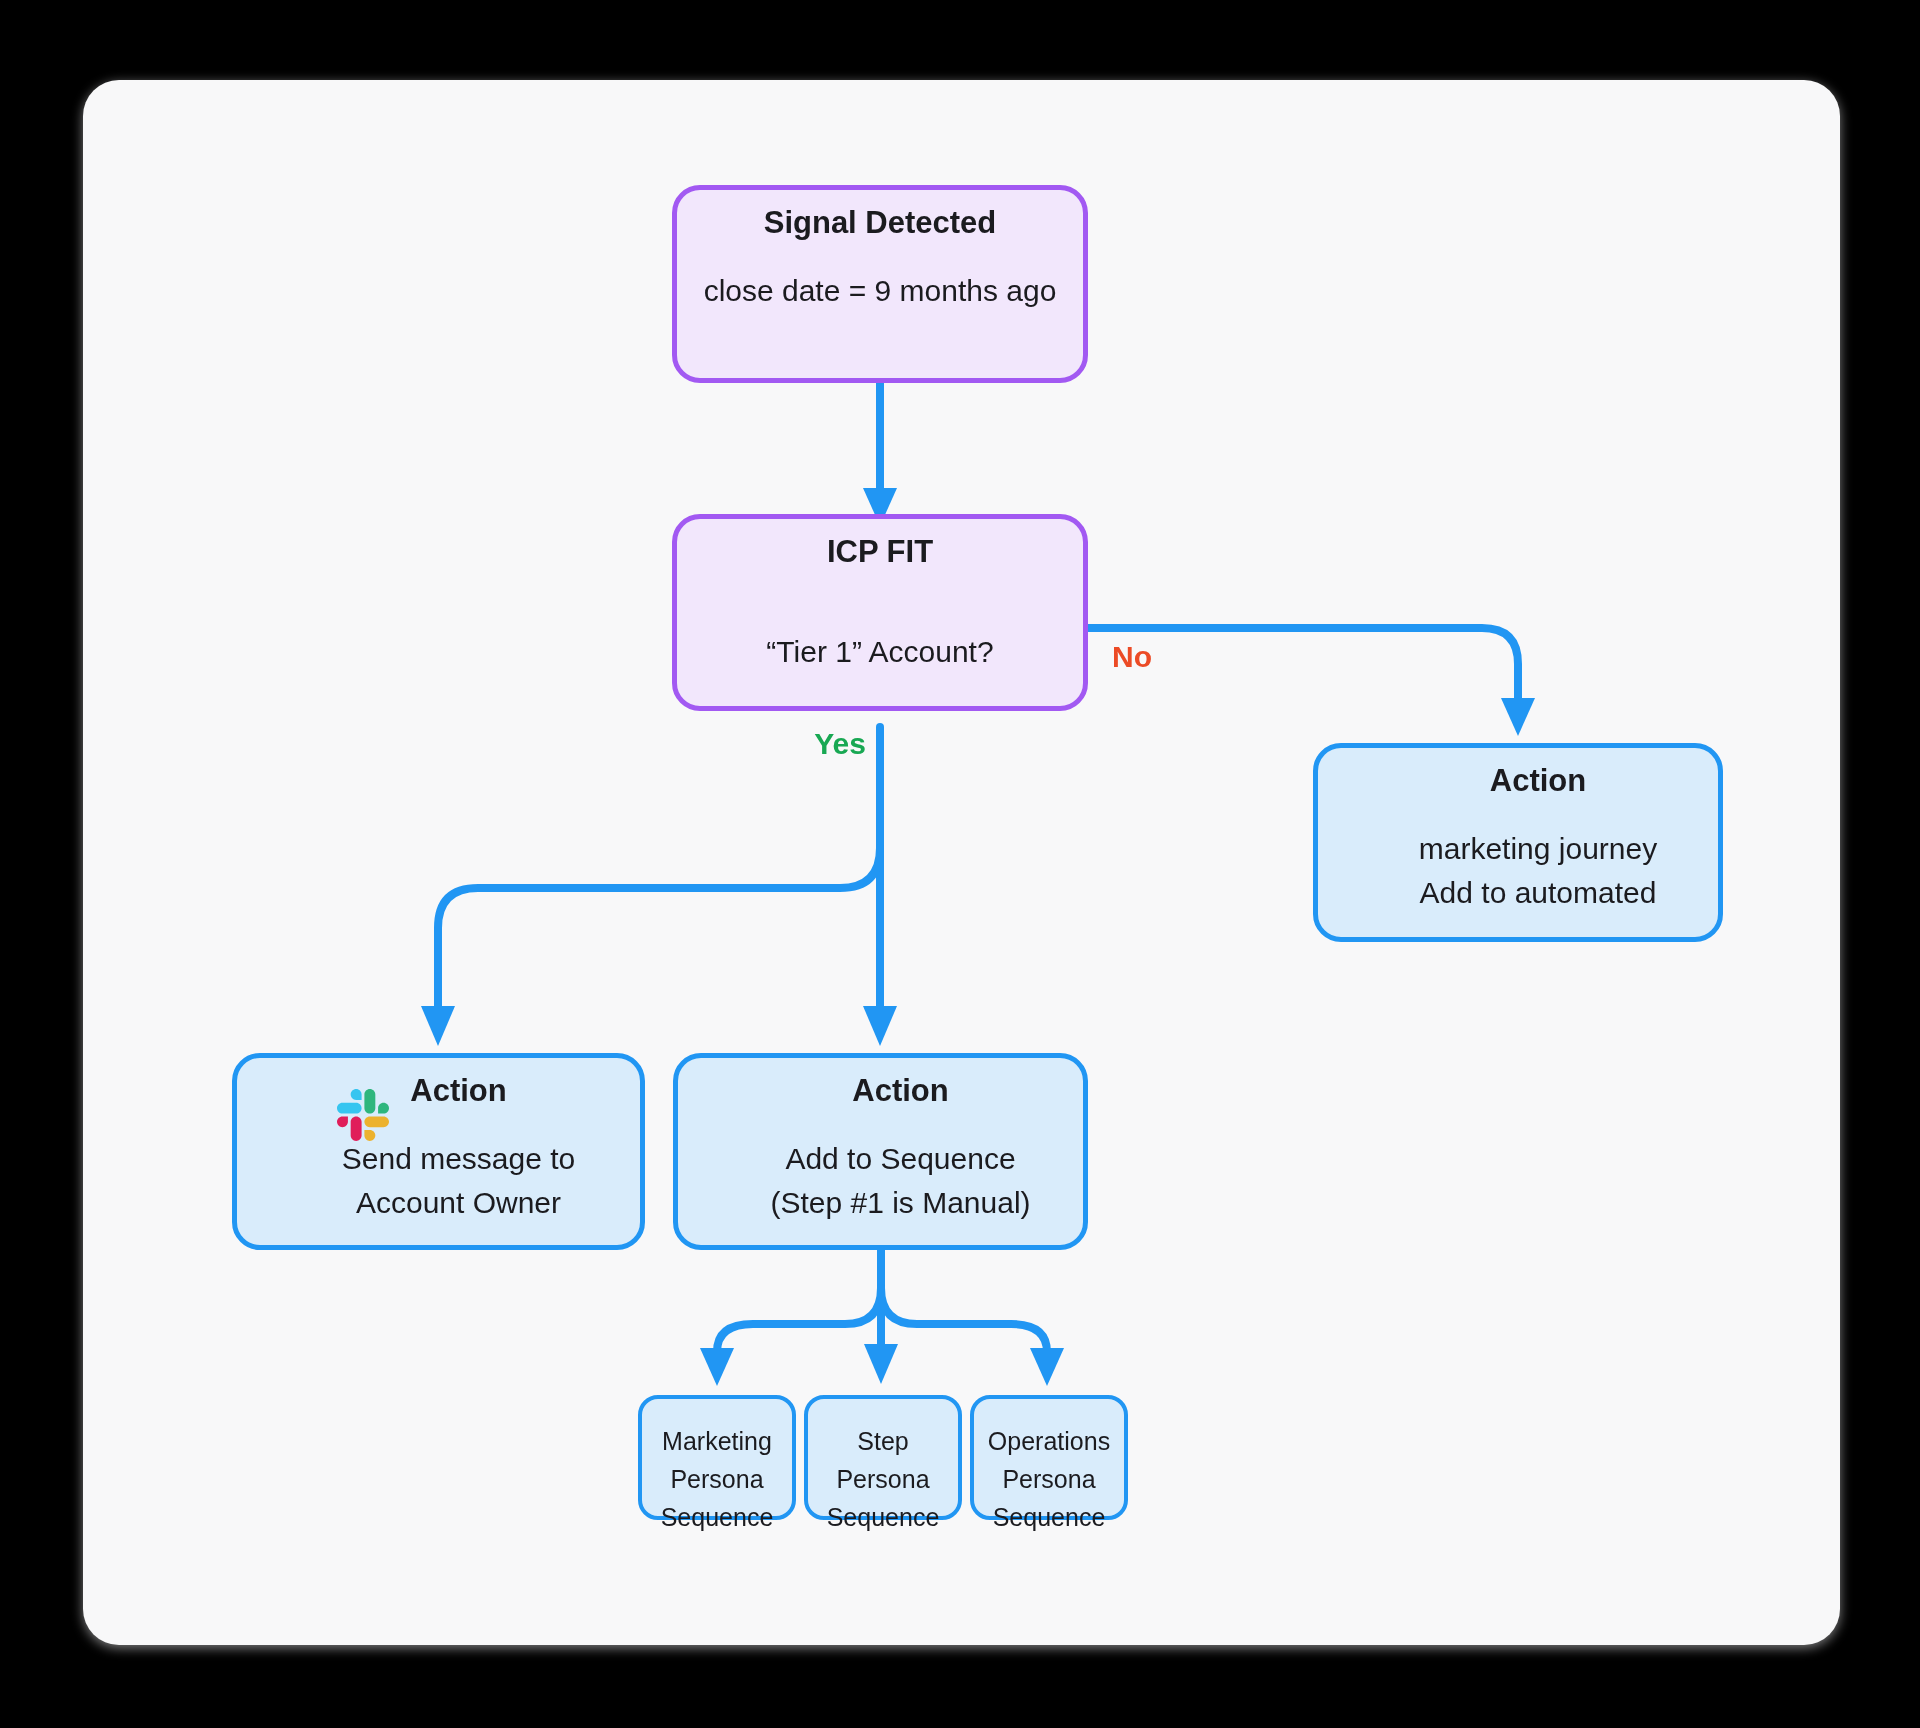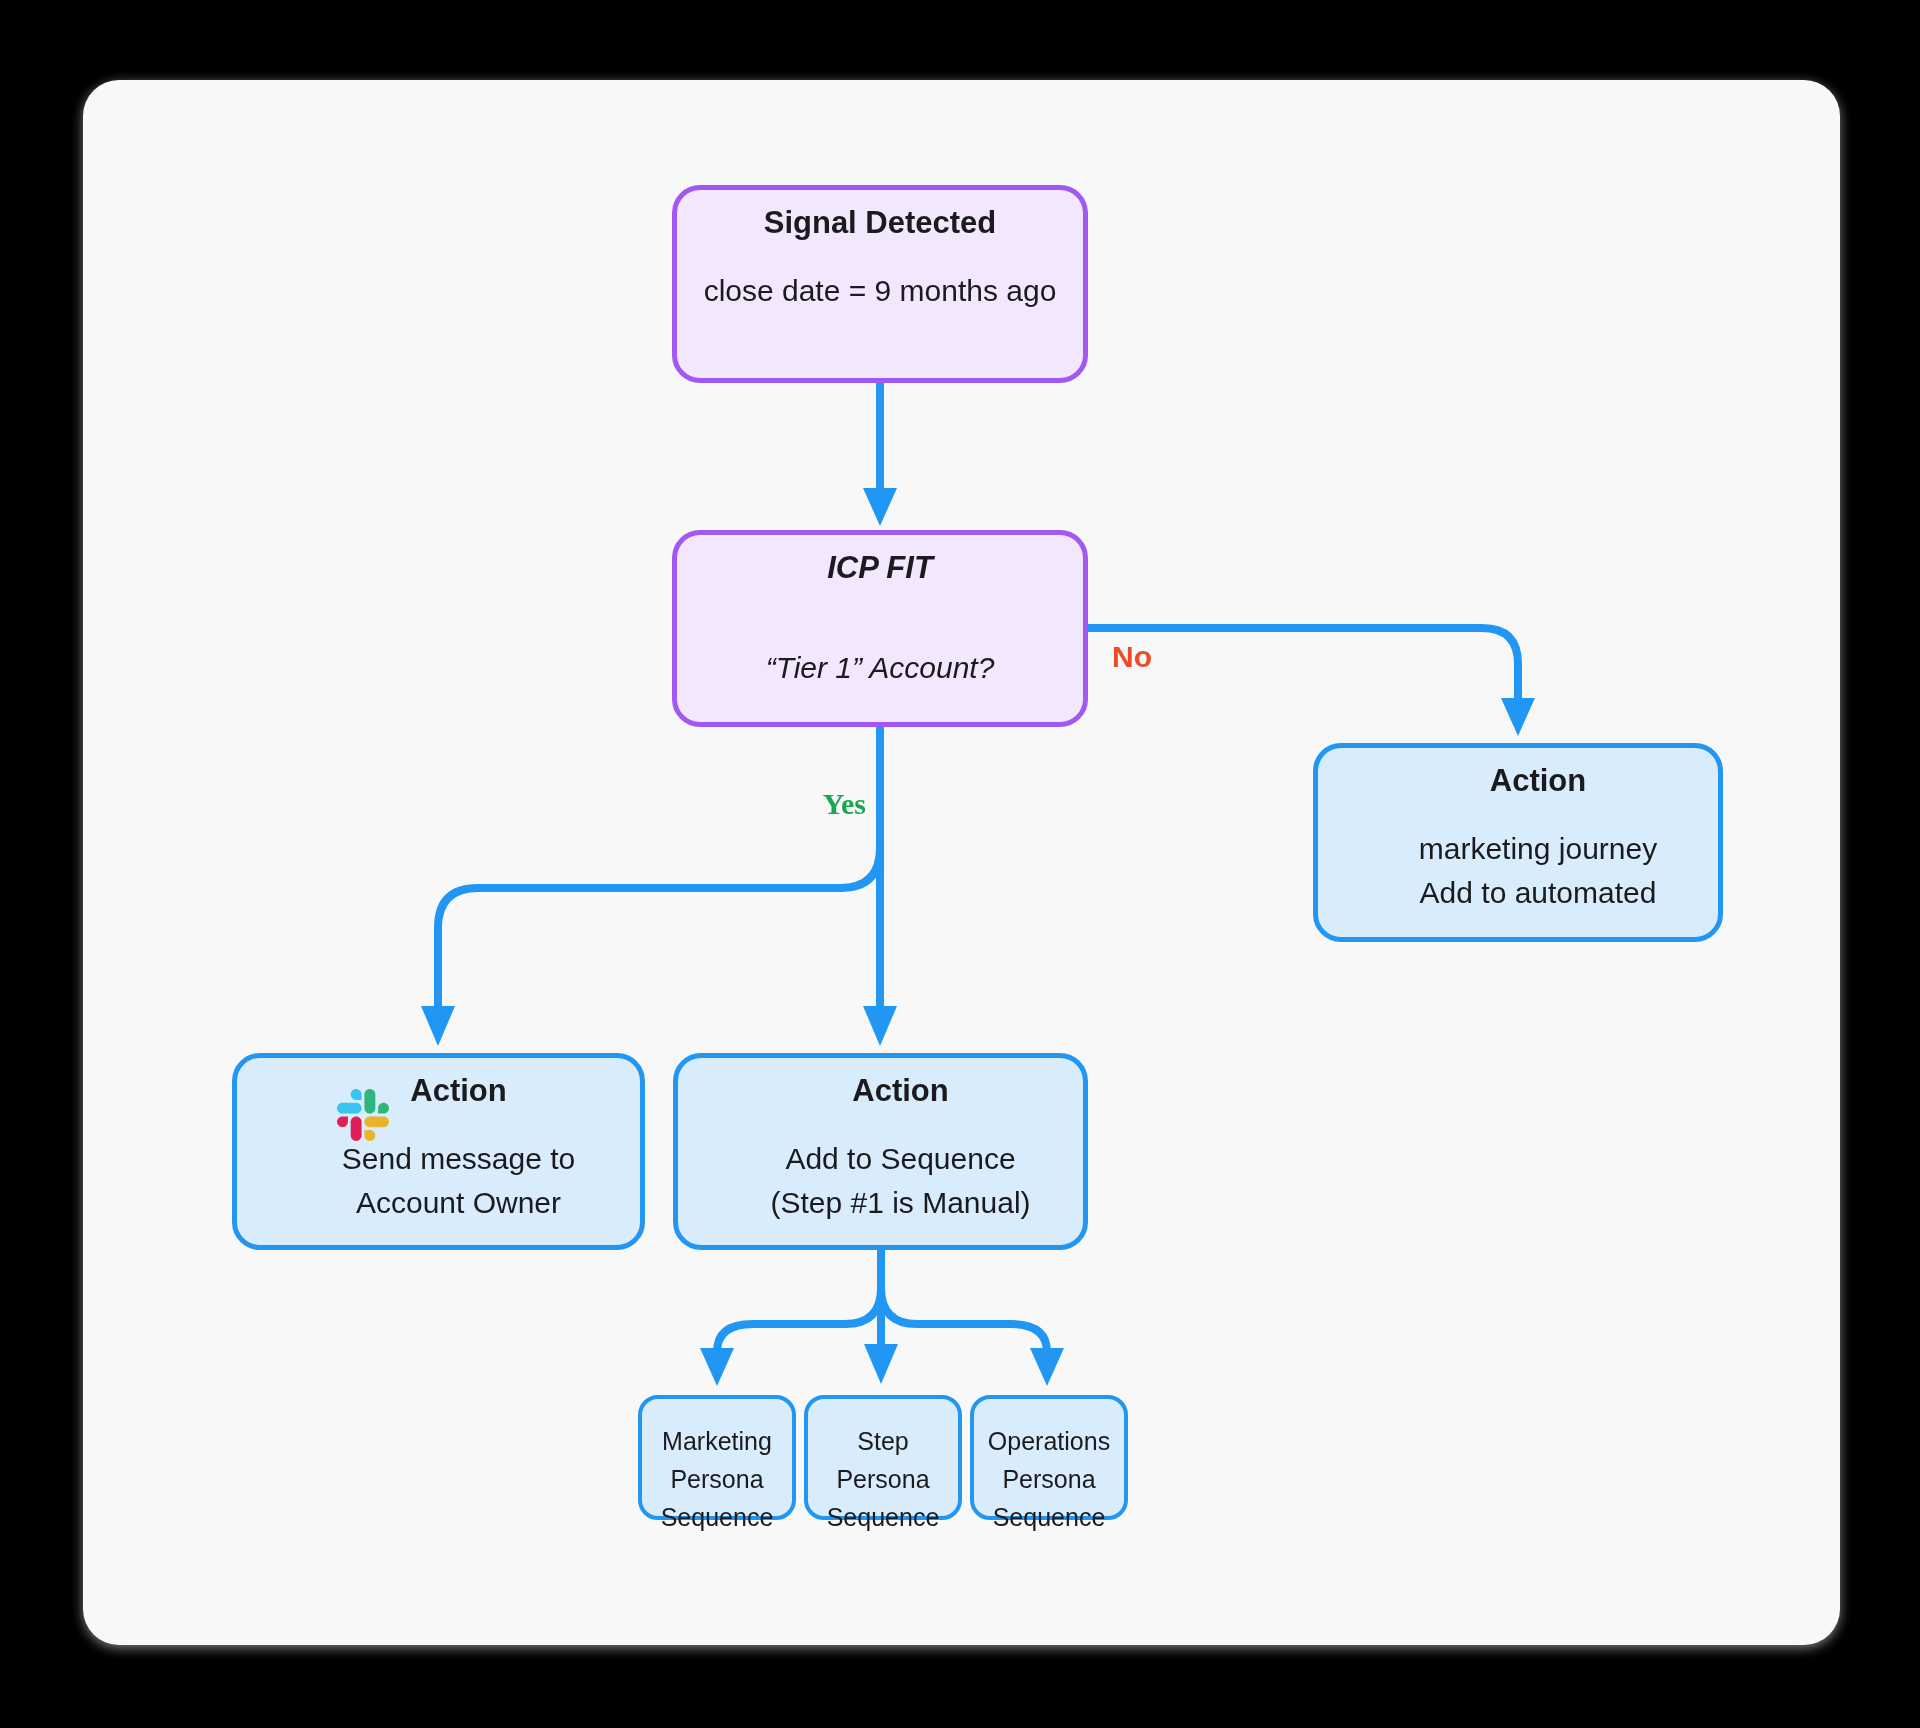--- a/index.html
+++ b/index.html
@@ -62,30 +62,30 @@
     <path class="head" d="M 1030 1348 L 1064 1348 L 1047 1386 Z"></path>
   </svg>
 
   <div class="node purple" style="left:672px;top:185px;width:416px;height:198px;">
     <div class="node-title">Signal Detected</div>
     <div class="node-body">
       <div>close date = 9 months ago</div>
     </div>
   </div>
 
-  <div class="node purple" style="left:672px;top:530px;width:416px;height:197px;font-style:italic;">
+  <div class="node purple" style="left:672px;top:514px;width:416px;height:197px;">
     <div class="node-title">ICP FIT</div>
     <div class="node-body low">
       <div>“Tier 1” Account?</div>
     </div>
   </div>
 
   <div class="edge-label no" style="left:1112px;top:640px;width:120px;">No</div>
 
-  <div class="edge-label yes" style="left:766px;top:787px;width:100px;font-family:Liberation Serif, serif;">Yes</div>
+  <div class="edge-label yes" style="left:766px;top:727px;width:100px;">Yes</div>
 
   <div class="node blue" style="left:1313px;top:743px;width:410px;height:199px;">
     <div class="node-title">Action</div>
     <div class="node-body">
       <div>marketing journey</div>
       <div>Add to automated</div>
     </div>
   </div>
 
   <div class="node blue" style="left:232px;top:1053px;width:413px;height:197px;">

